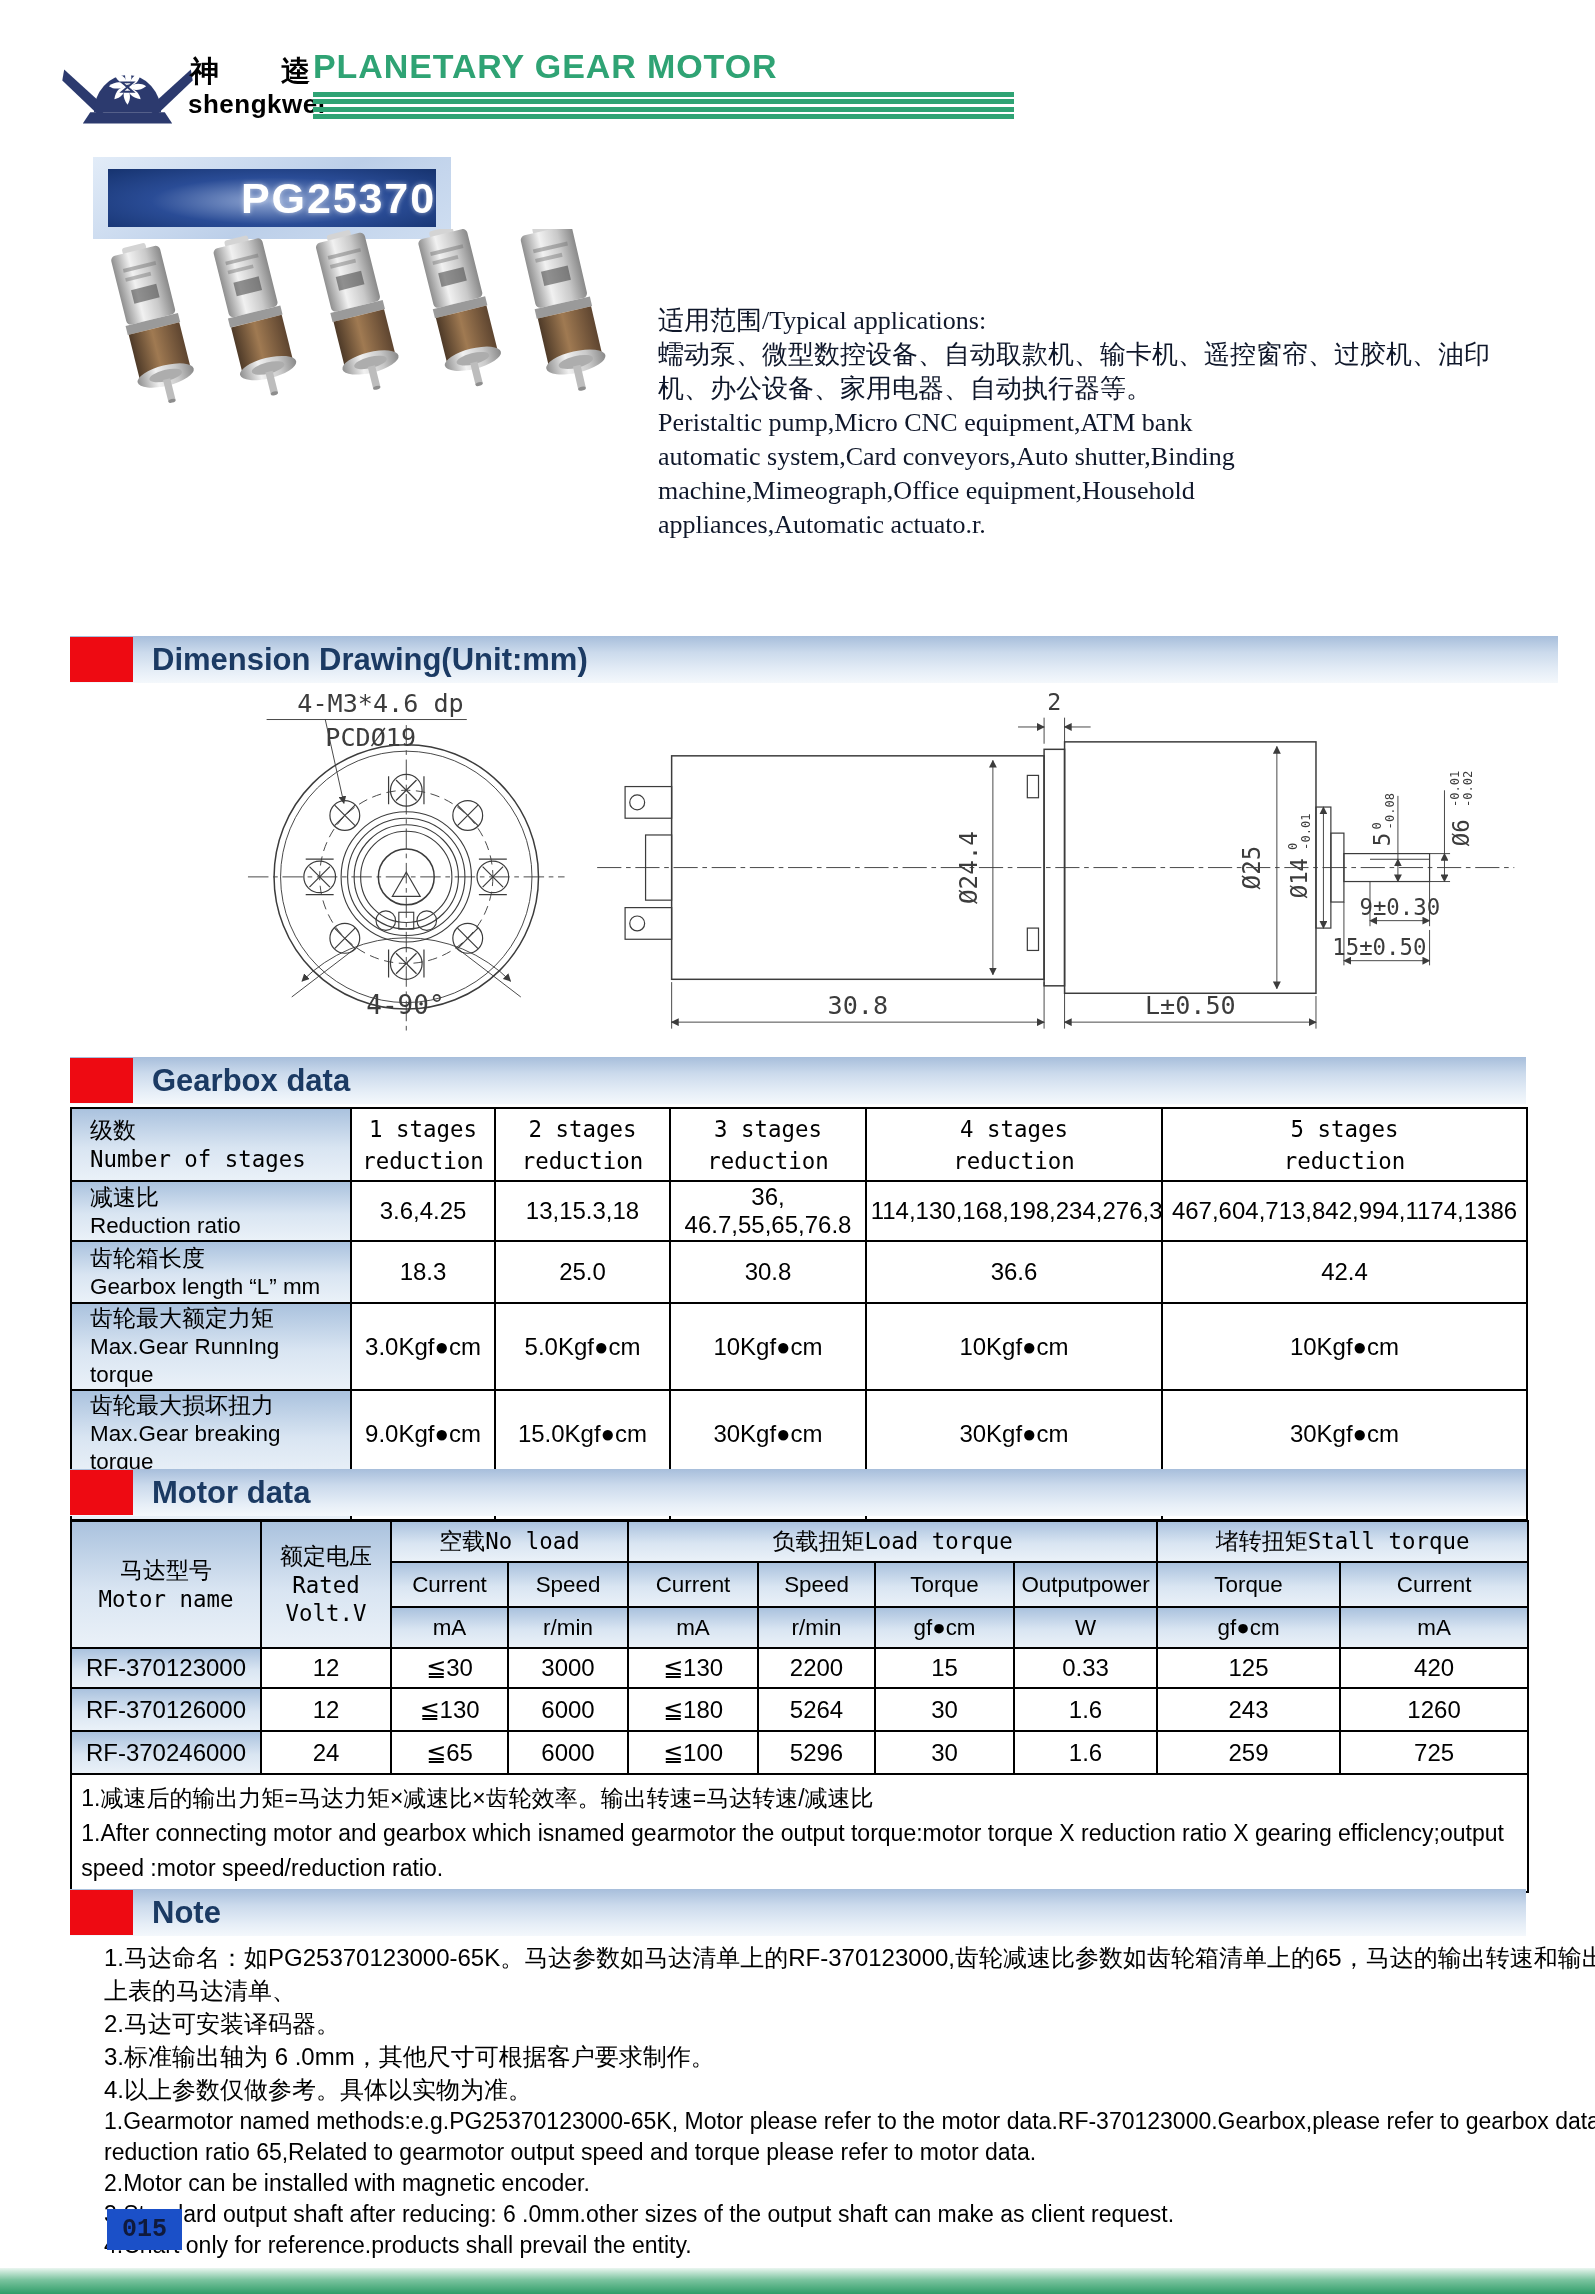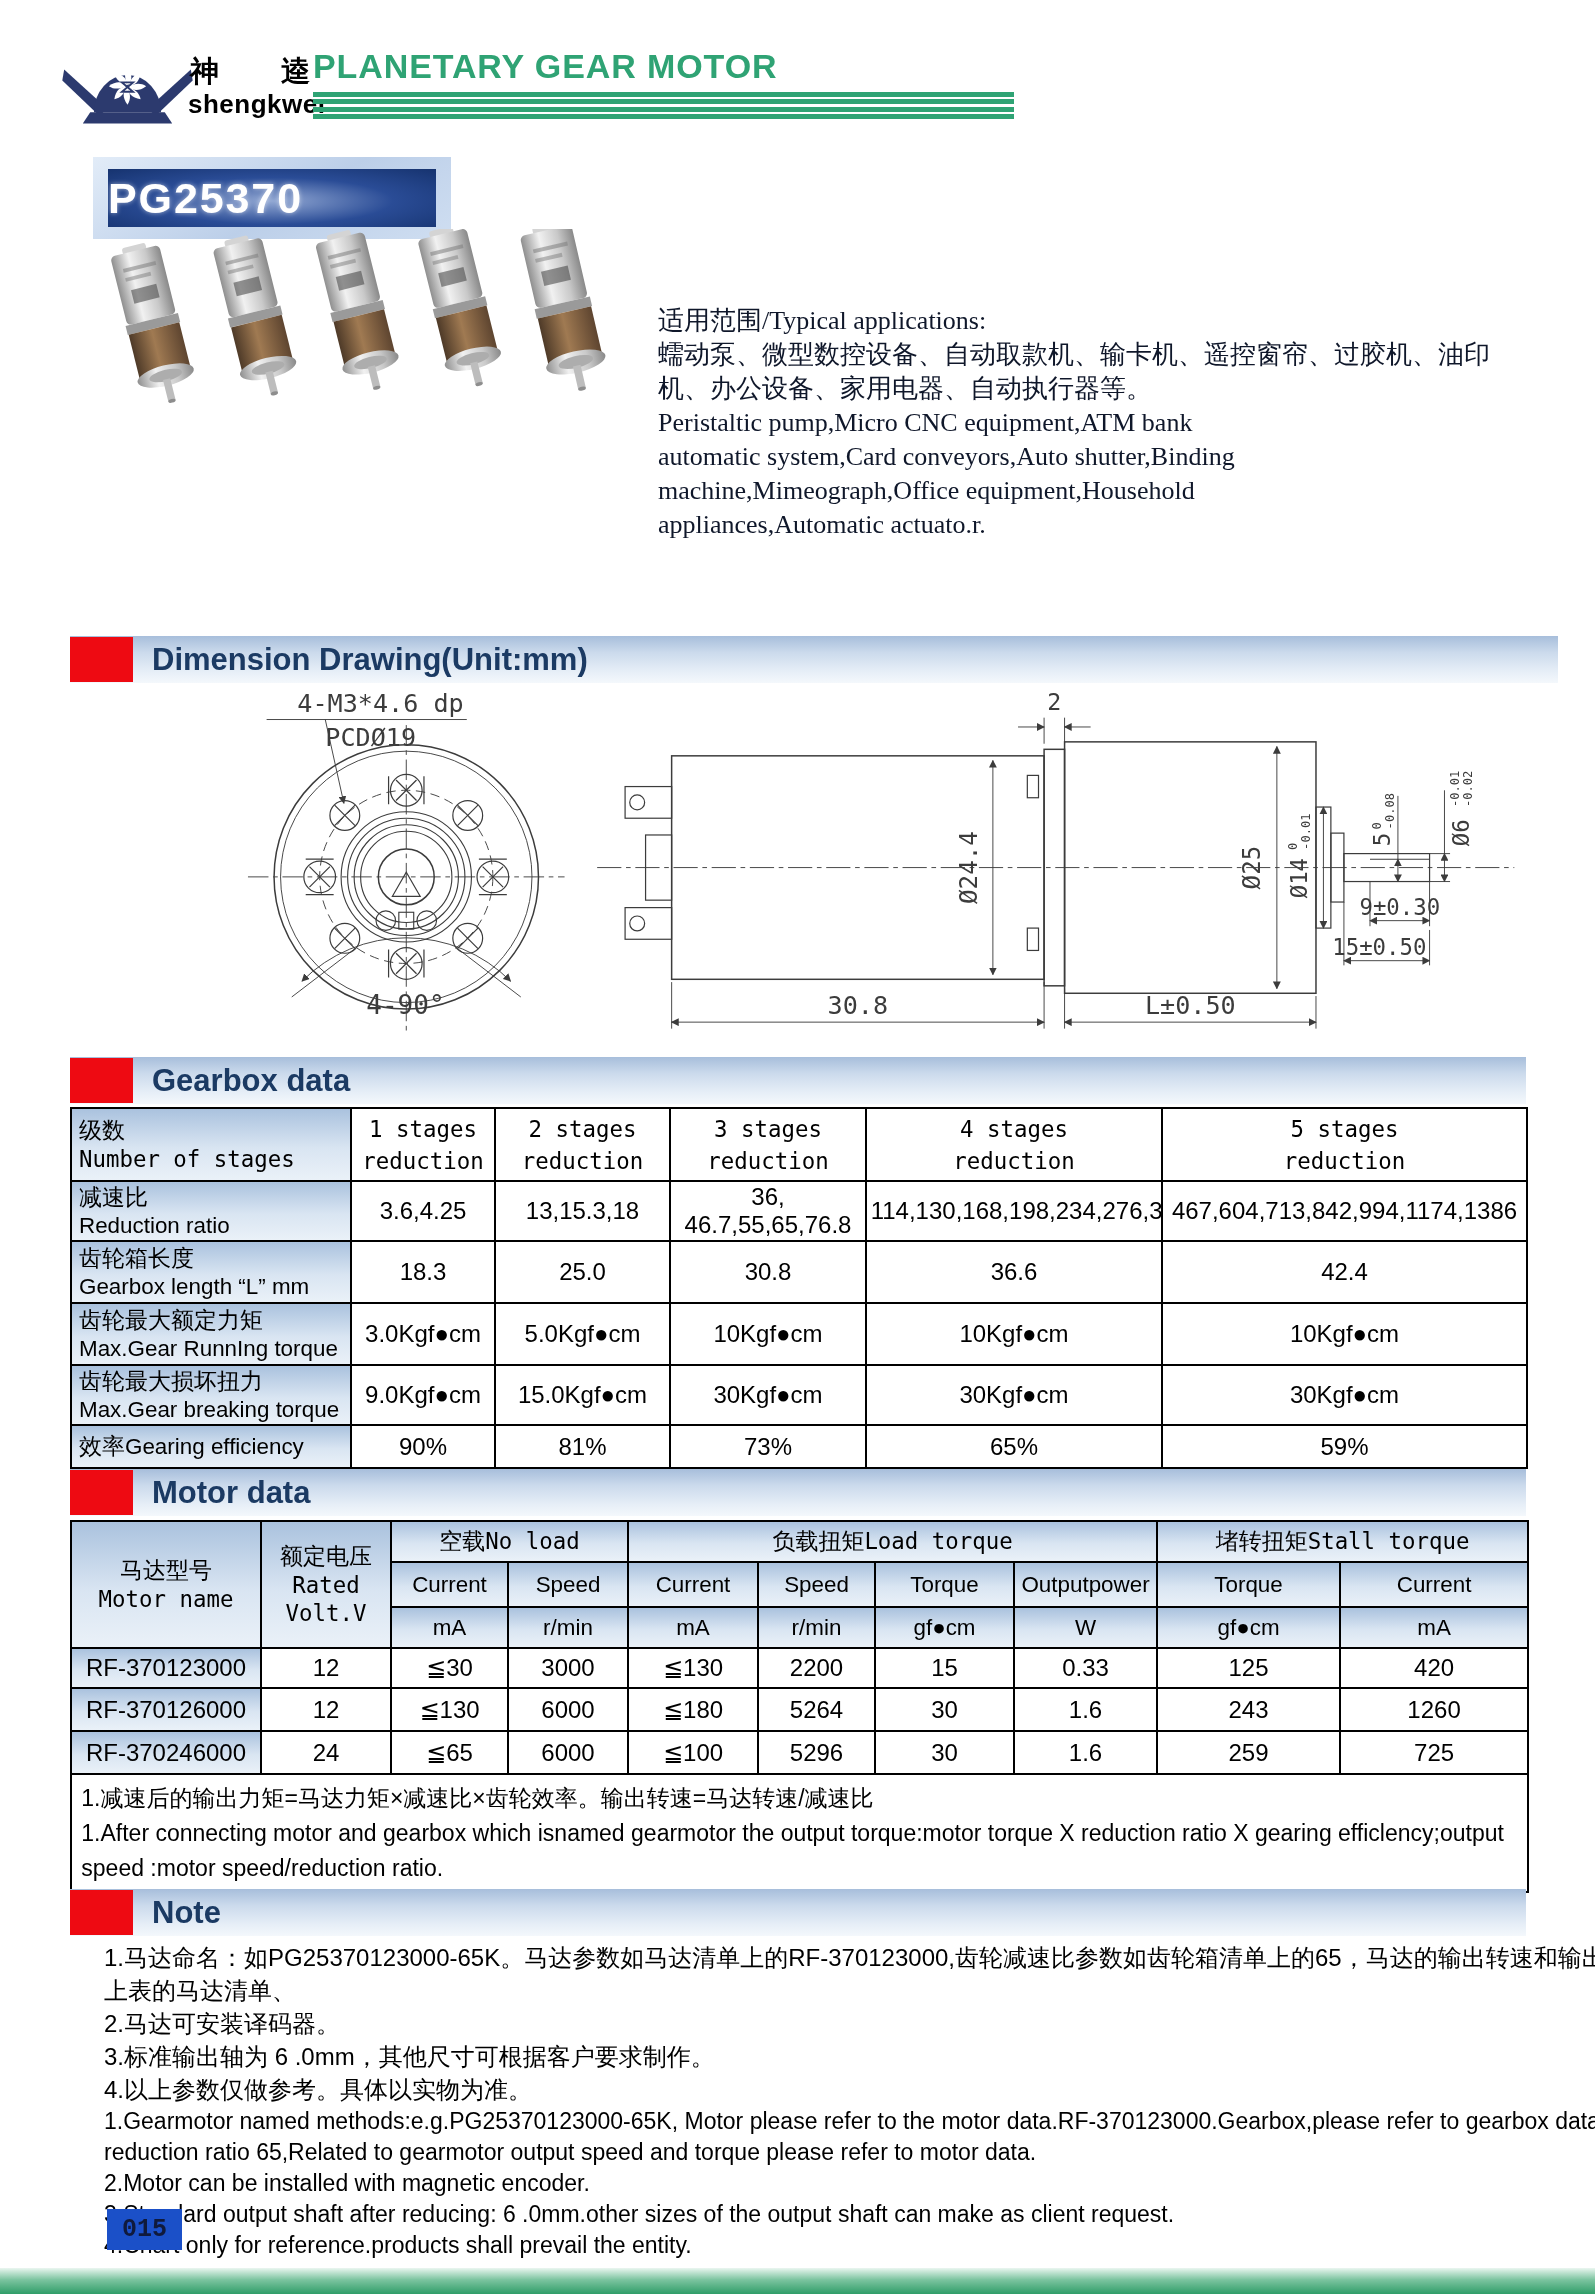--- a/index.html
+++ b/index.html
@@ -12,21 +12,21 @@
   .brand-en{position:absolute;left:188px;top:89px;font-size:26px;font-weight:bold;letter-spacing:0.5px;}
   .main-title{position:absolute;left:313px;top:47px;font-size:34px;font-weight:bold;color:#2fa374;letter-spacing:0.9px;white-space:nowrap;}
   .stripes{position:absolute;left:313px;top:92px;width:701px;}
   .stripes div{height:4.7px;background:#2fa374;margin-bottom:2.8px;}
 
   
   .badge{position:absolute;left:93px;top:157px;width:358px;height:82px;
          background:linear-gradient(150deg,#e2ecf8 0%,#bccfe9 55%,#cfdef1 100%);}
   .badge-inner{position:absolute;left:15px;top:12px;right:15px;bottom:12px;
          background:radial-gradient(ellipse at 50% 55%,#93a9d4 0%,#2a4c96 52%,#16336f 100%);
-         display:flex;align-items:center;justify-content:flex-start;}
+         display:flex;align-items:center;justify-content:flex-end;}
   .badge-inner span{color:#fff;font-size:43px;font-weight:bold;letter-spacing:1.9px;text-shadow:0 0 5.6px rgba(255,255,255,.55);}
 
   
   .photo{position:absolute;left:56px;top:229px;width:559px;height:175px;}
 
   
   .apps{position:absolute;left:658px;top:304px;width:886px;
         font-family:"Liberation Serif","DejaVu Serif",serif;
         font-size:26px;line-height:34px;color:#0f172a;}
   .apps div{white-space:nowrap;}
@@ -40,21 +40,21 @@
   
   .draw{position:absolute;left:75px;top:686px;width:1454px;height:365px;}
   .draw text{font-family:"DejaVu Sans Mono","Liberation Mono",monospace;fill:#3c3c3c;}
 
   
   table{border-collapse:collapse;table-layout:fixed;}
   td{border:2.8px solid #000;text-align:center;vertical-align:middle;padding:0 3.7px;overflow:hidden;}
   .blue{background:linear-gradient(180deg,#aac2de 0%,#d9e5f2 55%,#eaf1f8 100%);}
   .gbt{position:absolute;left:70px;top:1107px;width:1456px;}
   .mtt{position:absolute;left:70px;top:1520px;width:1456px;}
-  .lab{text-align:left;padding-left:7px;}
+  .lab{text-align:left;padding-left:18px;}
   .zh{font-size:23px;line-height:29px;}
   .en{font-size:22.4px;line-height:28px;}
   .mono{font-family:"DejaVu Sans Mono","Liberation Mono",monospace;}
   .val{font-size:24px;}
   .stage{font-family:"DejaVu Sans Mono","Liberation Mono",monospace;font-size:22.4px;line-height:32px;background:#fff;}
   .foot{text-align:left;background:#fff;padding:5.6px 9.3px;}
   .foot .f1{font-size:23px;line-height:35px;}
   .foot .f2{font-size:23px;line-height:35px;}
 
   

